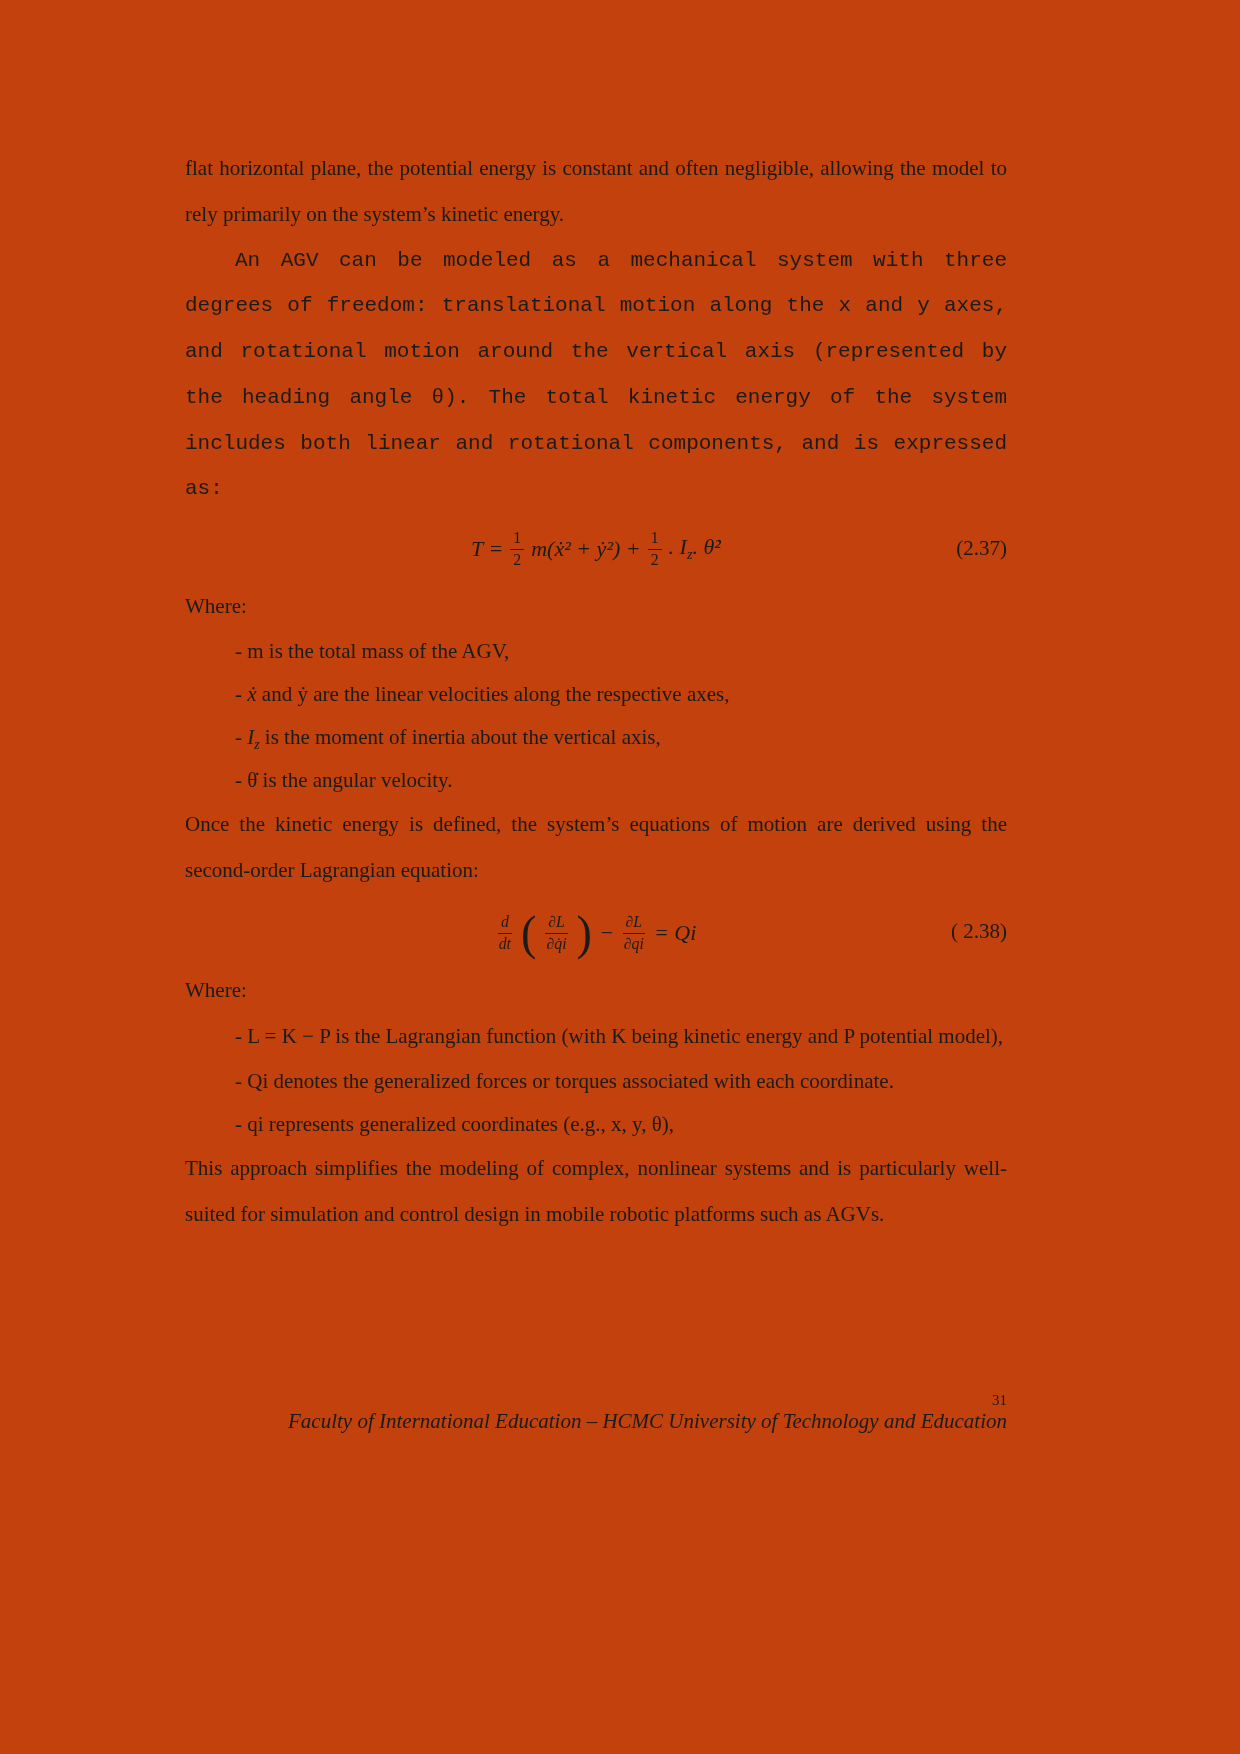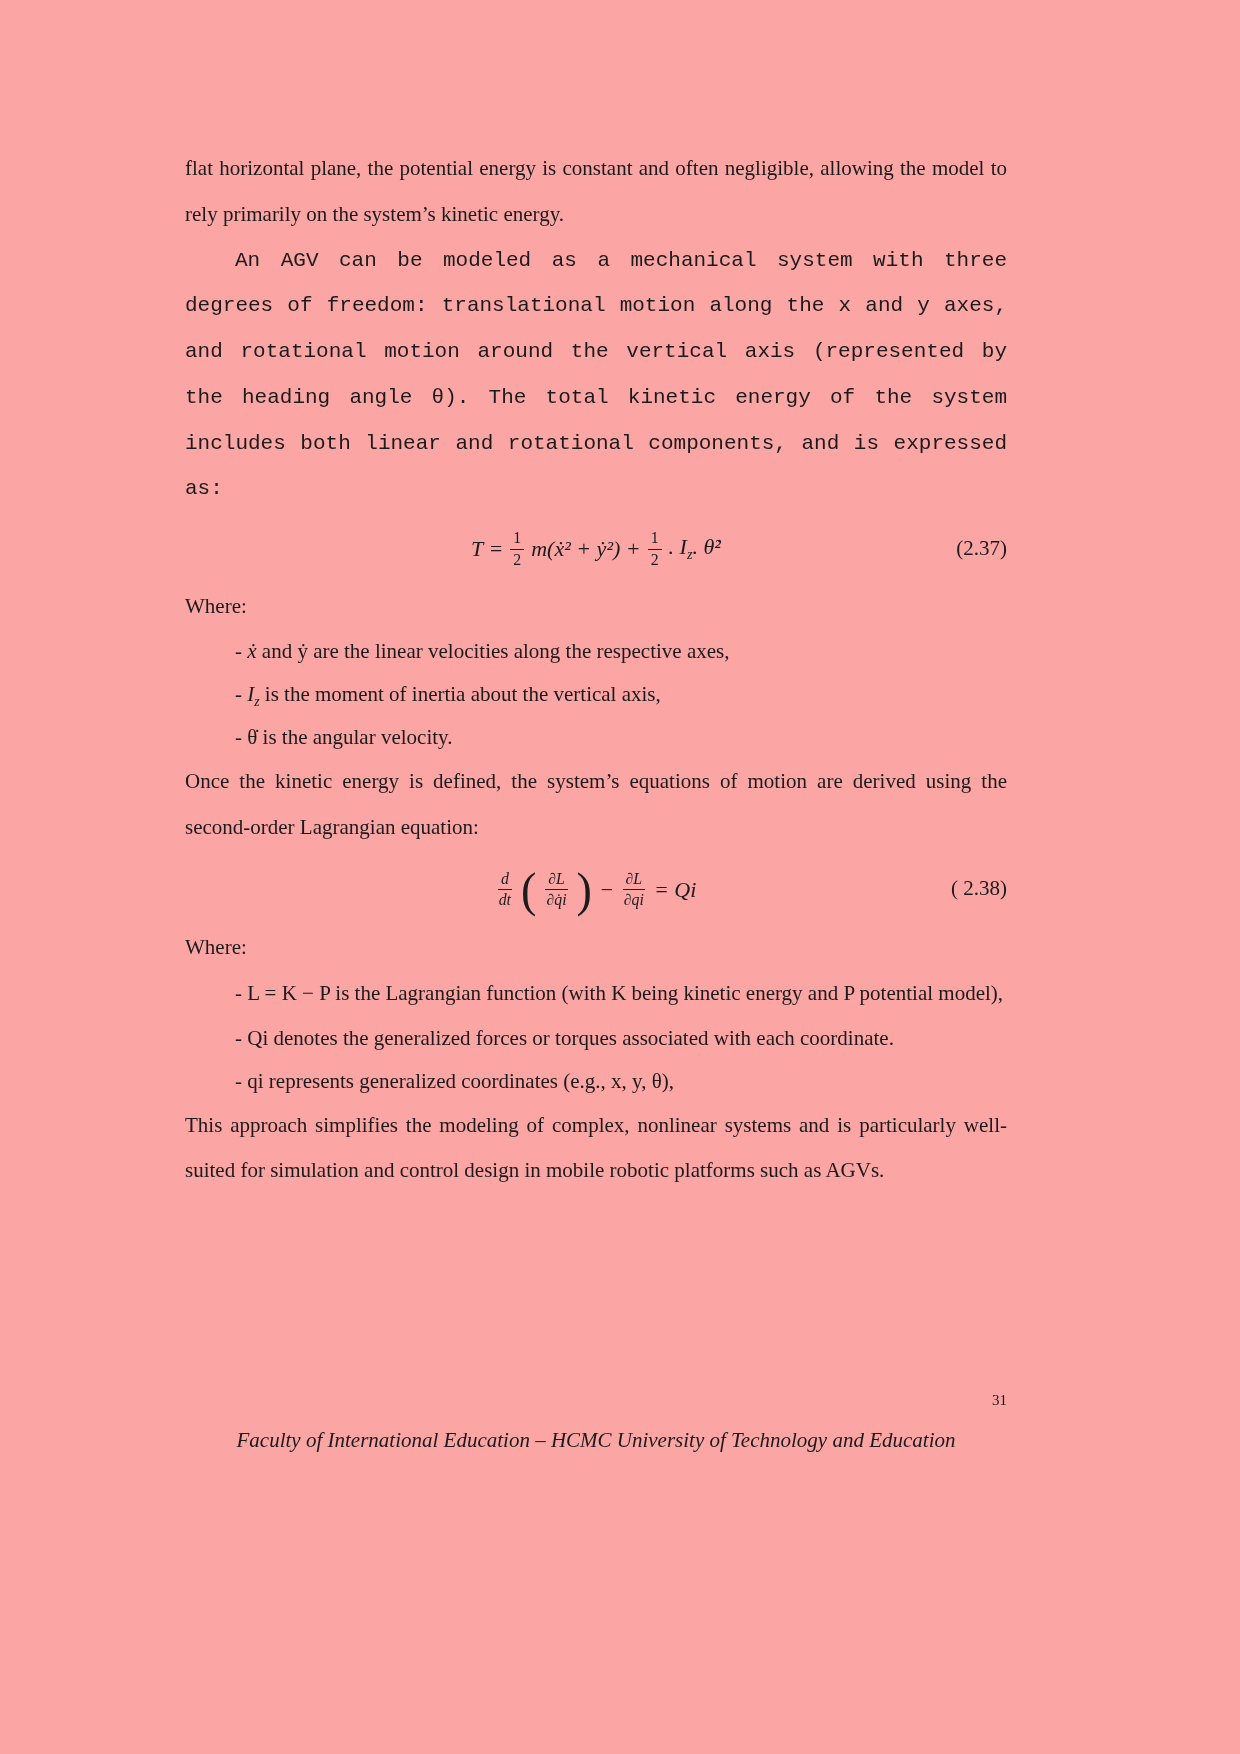--- a/index.html
+++ b/index.html
@@ -1,21 +1,21 @@
 <!DOCTYPE html>
 <html><head>
 <meta charset="utf-8">
 <style>
   * { margin: 0; padding: 0; box-sizing: border-box; }
   html, body { background: #ffffff; }
   .page {
     position: relative;
     width: 1240px;
     height: 1754px;
-    background: #fca5a5;
+    background: #c2410c;
     font-family: "Liberation Serif", "DejaVu Serif", serif;
     color: #1b1b1b;
     overflow: hidden;
   }
   .content {
     position: absolute;
     left: 185px;
     top: 146px;
     width: 822px;
     font-size: 21px;
@@ -70,24 +70,24 @@
   }
   sub { font-size: 0.65em; }
   .footer-wrap {
     position: absolute;
     left: 185px;
     top: 1392px;
     width: 822px;
   }
   .page-number { text-align: right; font-size: 15px; }
   .footer-text {
-    text-align: center;
+    text-align: right;
     font-style: italic;
     font-size: 21px;
-    margin-top: 19px;
+    margin-top: 0;
   }
 </style>
 </head>
 <body>
 
 <div class="page">
   <main class="content">
 
     <p class="para">flat horizontal plane, the potential energy is constant and often negligible, allowing the model to rely primarily on the system’s kinetic energy.</p>
 
@@ -106,20 +106,21 @@
             <span class="den">2</span>
           </span>
         <span><span>. I</span><sub>z</sub><span>. θ̇²</span></span>
       </span>
       <span class="eq-label">(2.37)</span>
     </div>
 
     <p class="para">Where:</p>
 
     <div class="bullets">
+      <p><span>- m is the total mass of the AGV,</span></p>
       <p><span>- </span><span style="font-style: italic;">ẋ</span><span> and ẏ are the linear velocities along the respective axes,</span></p>
       <p><span>- </span><span style="font-style: italic;">I</span><sub style="font-style: italic;">z</sub><span> is the moment of inertia about the vertical axis,</span></p>
       <p><span>- θ̇ is the angular velocity.</span></p>
     </div>
 
     <p class="para">Once the kinetic energy is defined, the system’s equations of motion are derived using the second-order Lagrangian equation:</p>
 
     <div class="eq-row">
       <span class="eq">
         <span class="frac">

